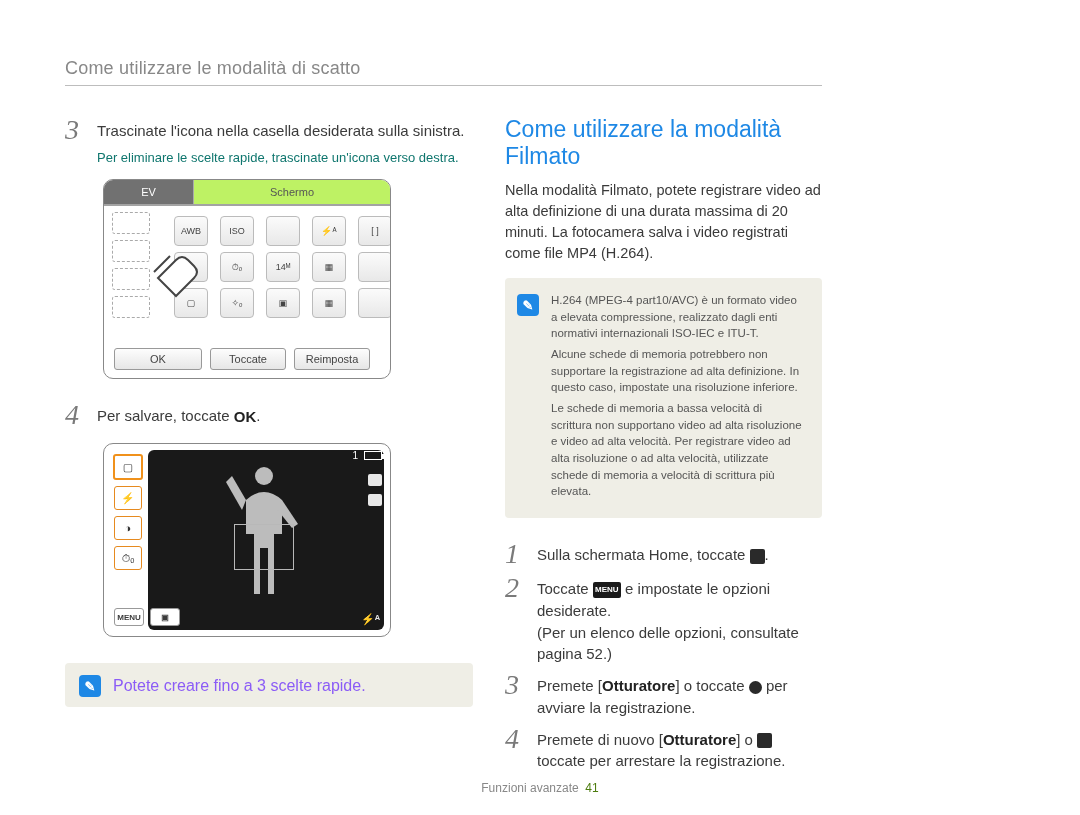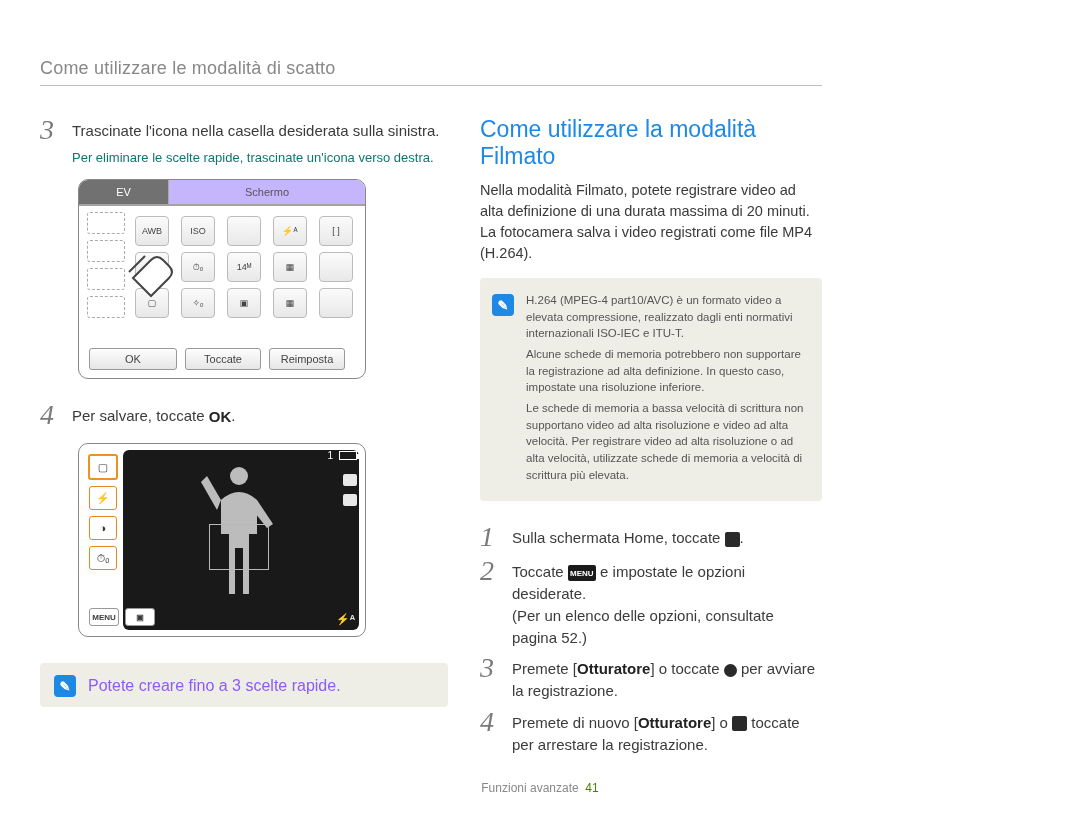--- a/index.html
+++ b/index.html
@@ -5,21 +5,21 @@
   * { box-sizing: border-box; }
   html, body {
     margin: 0; padding: 0;
     width: 1080px; height: 815px;
     background: #fff;
     font-family: Arial, Helvetica, sans-serif;
     color: #3b3b3b;
   }
   .page {
     width: 887px; height: 815px;
-    padding: 58px 65px 20px 40px;
+    padding: 58px 65px 20px 65px;
     position: relative;
   }
   .header-title {
     font-size: 18px;
     color: #888;
     font-weight: 300;
     letter-spacing: 0.2px;
   }
   .rule {
     height: 1px; background: #bdbdbd;
@@ -153,30 +153,30 @@
     font-size: 11px;
   }
   .shot1 .tab-ev {
     width: 90px;
     background: #717171;
     color: #fff;
     border-right: 1px solid #aaa;
   }
   .shot1 .tab-sch {
     flex: 1;
-    background: #c4b5fd;
+    background: #bef264;
     color: #555;
   }
   .shot1 .grid {
     display: grid;
     grid-template-columns: repeat(5, 34px);
     grid-auto-rows: 30px;
     gap: 6px 12px;
     position: absolute;
-    left: 56px; top: 36px;
+    left: 70px; top: 36px;
   }
   .shot1 .cell {
     background: linear-gradient(#fbfbfb,#e8e8e8);
     border: 1px solid #bbb;
     border-radius: 4px;
     color: #444;
     font-size: 9px;
     display: flex; align-items: center; justify-content: center;
   }
   .shot1 .rail {

